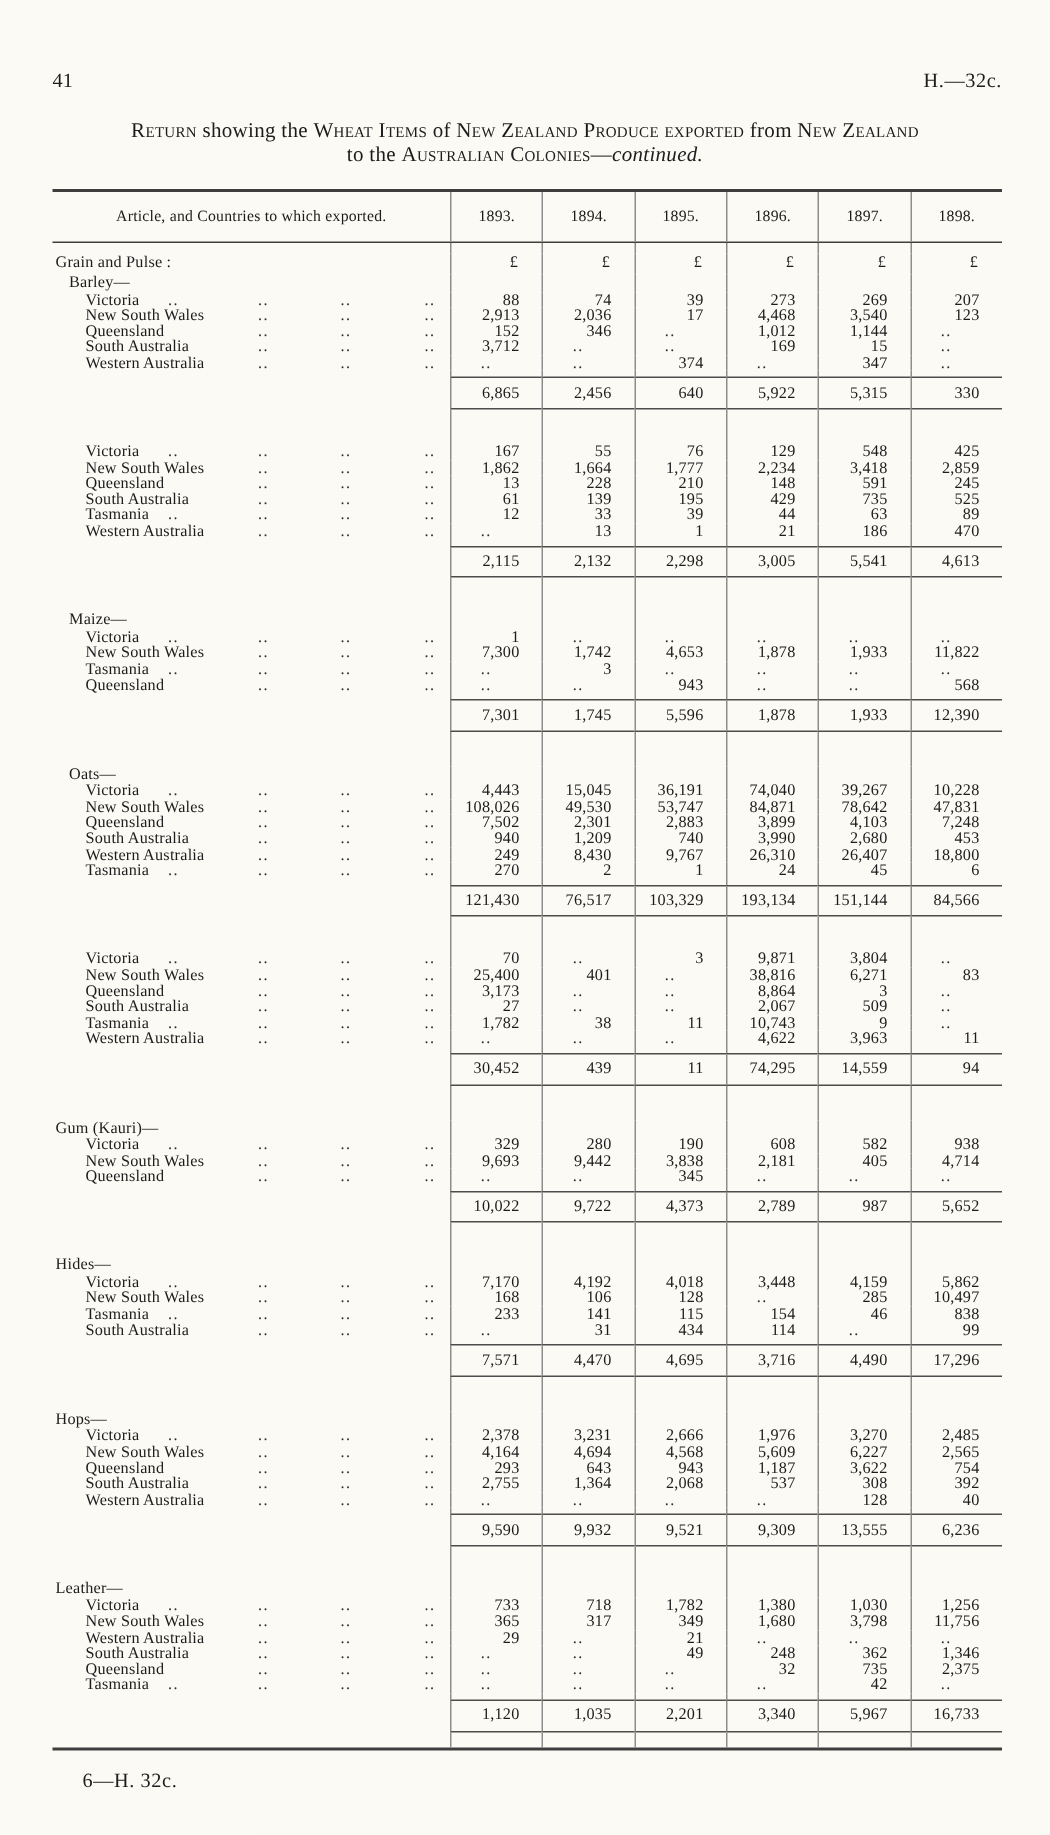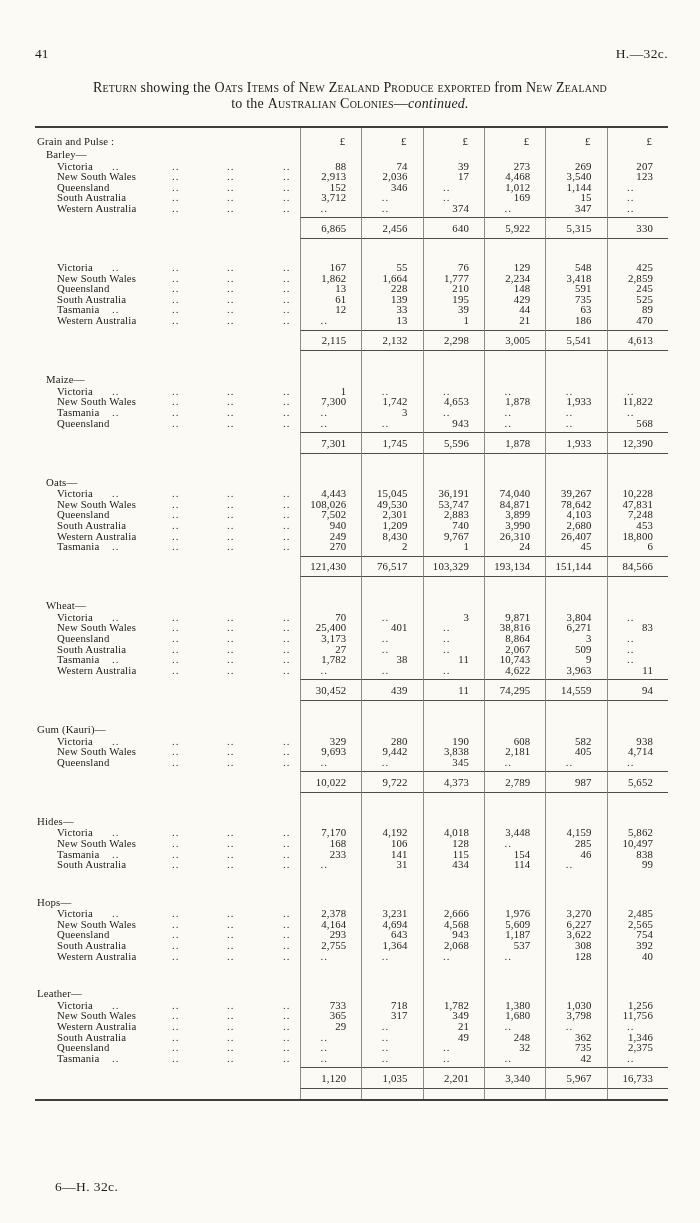--- a/index.html
+++ b/index.html
@@ -64,25 +64,34 @@
 <body>
 
 <div class="page">
 
   <div class="folio">
     <span class="num">41</span>
     <span class="ref">H.—32c.</span>
   </div>
 
   <div class="rtitle">
-    <div><span class="sc">Return</span><span> showing the </span><span class="sc">Oats Items</span><span> of </span><span class="sc">New Zealand Produce exported</span><span> from </span><span class="sc">New Zealand</span></div>
+    <div><span class="sc">Return</span><span> showing the </span><span class="sc">Wheat Items</span><span> of </span><span class="sc">New Zealand Produce exported</span><span> from </span><span class="sc">New Zealand</span></div>
     <div><span>to the </span><span class="sc">Australian Colonies</span><span>—</span><span class="it">continued.</span></div>
   </div>
 
   <div class="rtable">
+    <div class="thead">
+      <div class="c0">Article, and Countries to which exported.</div>
+      <div class="cn">1893.</div>
+      <div class="cn">1894.</div>
+      <div class="cn">1895.</div>
+      <div class="cn">1896.</div>
+      <div class="cn">1897.</div>
+      <div class="cn">1898.</div>
+    </div>
     <div>
         <div class="trow pad-top">
           <div class="c0"></div>
           <div class="cn"></div>
           <div class="cn"></div>
           <div class="cn"></div>
           <div class="cn"></div>
           <div class="cn"></div>
           <div class="cn"></div>
         </div>
@@ -724,29 +733,20 @@
         </div>
         <div class="trow sp">
           <div class="c0"></div>
           <div class="cn"></div>
           <div class="cn"></div>
           <div class="cn"></div>
           <div class="cn"></div>
           <div class="cn"></div>
           <div class="cn"></div>
         </div>
-        <div class="trow subhead">
-          <div class="c0"><span class="h1">Wheat—</span></div>
-          <div class="cn"></div>
-          <div class="cn"></div>
-          <div class="cn"></div>
-          <div class="cn"></div>
-          <div class="cn"></div>
-          <div class="cn"></div>
-        </div>
         <div class="trow country">
           <div class="c0"><span class="lbl">Victoria</span><span class="dotlead" style="left: 77px;">..</span><span class="dotlead" style="left: 137px;">..</span><span class="dotlead" style="left: 192px;">..</span><span class="dotlead" style="left: 248px;">..</span></div>
           <div class="cn">
             <span class="val">70</span>
           </div>
           <div class="cn">
             <span class="dots">..</span>
           </div>
           <div class="cn">
             <span class="val">3</span>
@@ -1111,20 +1111,41 @@
         </div>
         <div class="trow gap">
           <div class="c0"></div>
           <div class="cn"></div>
           <div class="cn"></div>
           <div class="cn"></div>
           <div class="cn"></div>
           <div class="cn"></div>
           <div class="cn"></div>
         </div>
+        <div class="trow total">
+          <div class="c0"></div>
+          <div class="cn">
+            <span class="val">7,571</span>
+          </div>
+          <div class="cn">
+            <span class="val">4,470</span>
+          </div>
+          <div class="cn">
+            <span class="val">4,695</span>
+          </div>
+          <div class="cn">
+            <span class="val">3,716</span>
+          </div>
+          <div class="cn">
+            <span class="val">4,490</span>
+          </div>
+          <div class="cn">
+            <span class="val">17,296</span>
+          </div>
+        </div>
         <div class="trow sp">
           <div class="c0"></div>
           <div class="cn"></div>
           <div class="cn"></div>
           <div class="cn"></div>
           <div class="cn"></div>
           <div class="cn"></div>
           <div class="cn"></div>
         </div>
         <div class="trow subhead">
@@ -1242,20 +1263,41 @@
           </div>
         </div>
         <div class="trow gap">
           <div class="c0"></div>
           <div class="cn"></div>
           <div class="cn"></div>
           <div class="cn"></div>
           <div class="cn"></div>
           <div class="cn"></div>
           <div class="cn"></div>
+        </div>
+        <div class="trow total">
+          <div class="c0"></div>
+          <div class="cn">
+            <span class="val">9,590</span>
+          </div>
+          <div class="cn">
+            <span class="val">9,932</span>
+          </div>
+          <div class="cn">
+            <span class="val">9,521</span>
+          </div>
+          <div class="cn">
+            <span class="val">9,309</span>
+          </div>
+          <div class="cn">
+            <span class="val">13,555</span>
+          </div>
+          <div class="cn">
+            <span class="val">6,236</span>
+          </div>
         </div>
         <div class="trow sp">
           <div class="c0"></div>
           <div class="cn"></div>
           <div class="cn"></div>
           <div class="cn"></div>
           <div class="cn"></div>
           <div class="cn"></div>
           <div class="cn"></div>
         </div>

